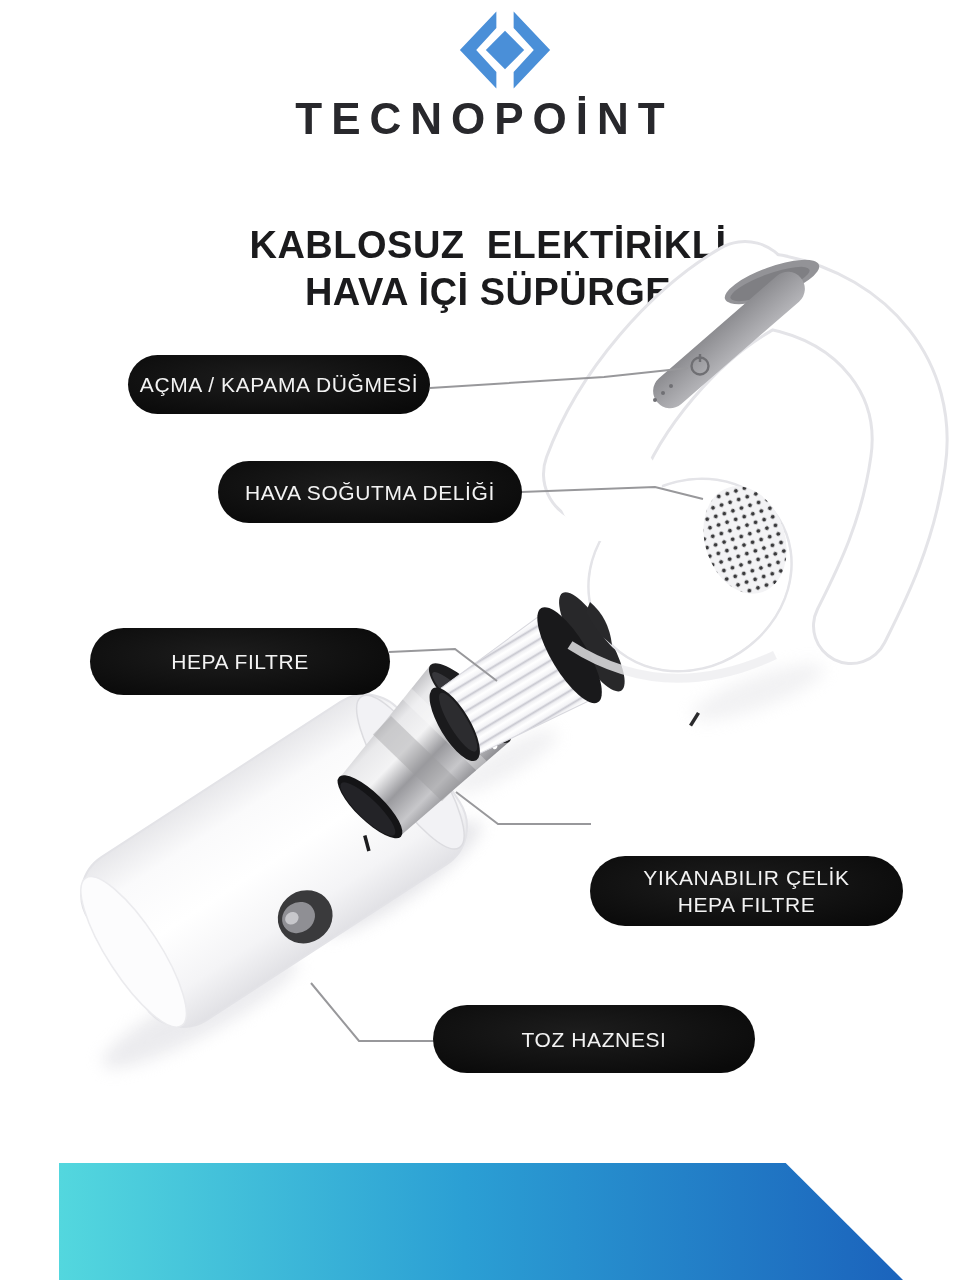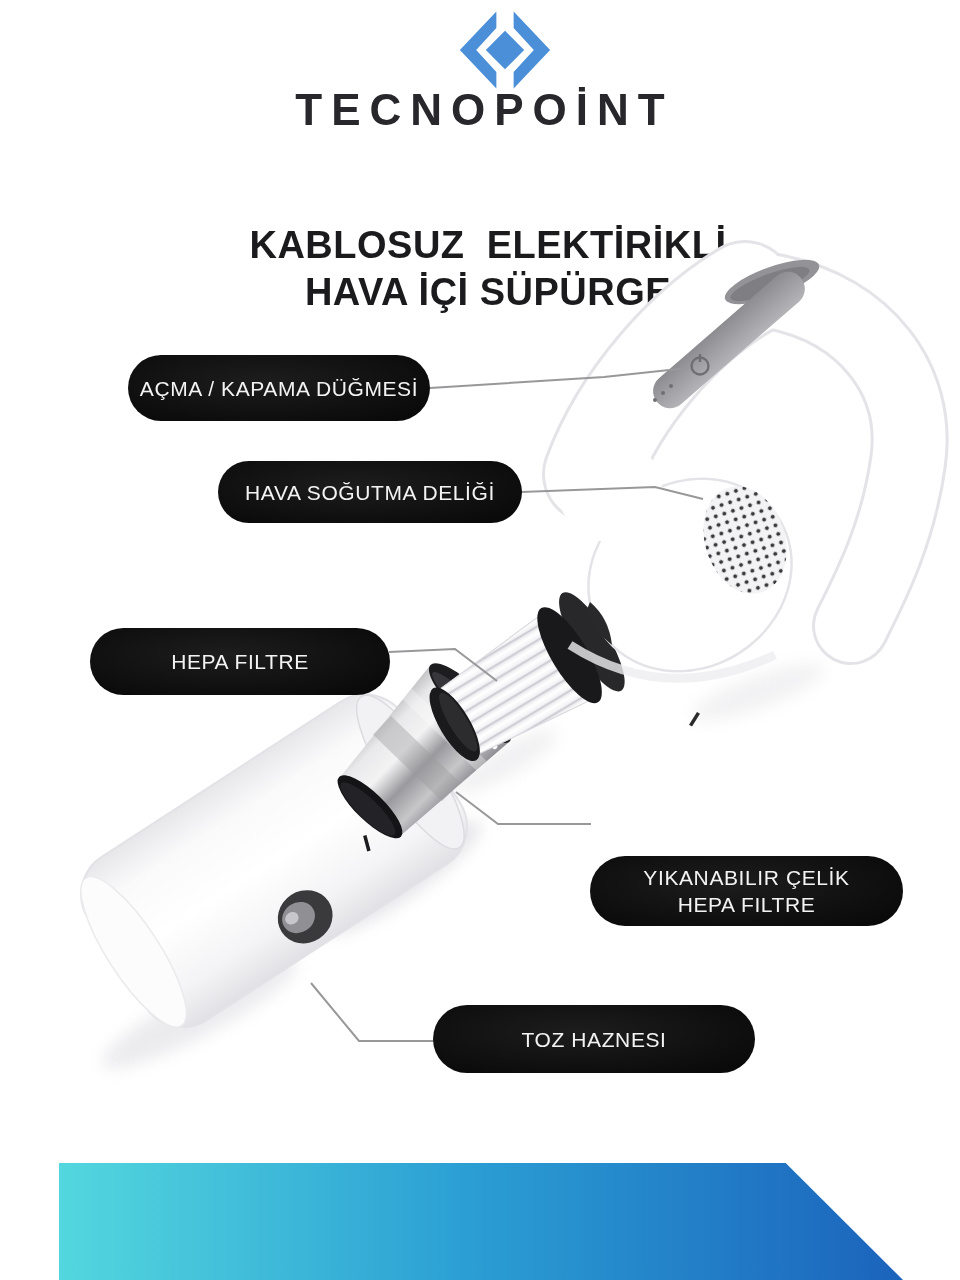--- a/index.html
+++ b/index.html
@@ -4,21 +4,21 @@
 <style>
   html,body{margin:0;padding:0;background:#e8e8e8;}
   .canvas{
     position:relative;width:960px;height:1280px;margin:0 auto;
     background:#ffffff;overflow:hidden;
     font-family:"Liberation Sans", sans-serif;
   }
   
   .logo{position:absolute;left:450px;top:2px;width:110px;height:96px;}
   .brand-name{
-    position:absolute;left:0;top:85px;width:960px;text-align:center;
+    position:absolute;left:0;top:94px;width:960px;text-align:center;
     font-size:44px;font-weight:700;letter-spacing:9px;padding-left:9px;
     color:#28282c;box-sizing:border-box;
   }
   .brand-tagline{
     position:absolute;left:0;top:162px;width:960px;text-align:center;
     font-size:18px;font-weight:400;letter-spacing:6px;padding-left:6px;
     color:#4e4e52;box-sizing:border-box;
   }
   
   .headline{
@@ -29,21 +29,21 @@
   .headline span{display:block;white-space:pre-wrap;}
   
   .art{position:absolute;left:0;top:0;width:960px;height:1280px;}
   
   .pill{
     position:absolute;display:flex;flex-direction:column;align-items:center;
     justify-content:center;background:radial-gradient(ellipse at 45% 40%, #1d1d1d 0%, #0a0a0a 85%);
     color:#f3f3f3;font-size:21px;letter-spacing:.6px;text-align:center;
     border-radius:40px;line-height:27px;
   }
-  .pill-1{left:128px;top:355px;width:302px;height:66px;}
+  .pill-1{left:128px;top:355px;width:302px;height:59px;}
   .pill-2{left:218px;top:461px;width:304px;height:62px;}
   .pill-3{left:90px; top:628px;width:300px;height:67px;}
   .pill-4{left:590px;top:808px;width:313px;height:70px;margin-top:48px;}
   .pill-5{left:433px;top:1005px;width:322px;height:68px;text-align:center;}
   
   .band{
     position:absolute;left:59px;top:1163px;width:844px;height:117px;
     background:linear-gradient(90deg,#53d7de 0%,#2b9fd4 48%,#1b63bc 100%);
     clip-path:polygon(0 0, 86.1% 0, 100% 100%, 0 100%);
   }

